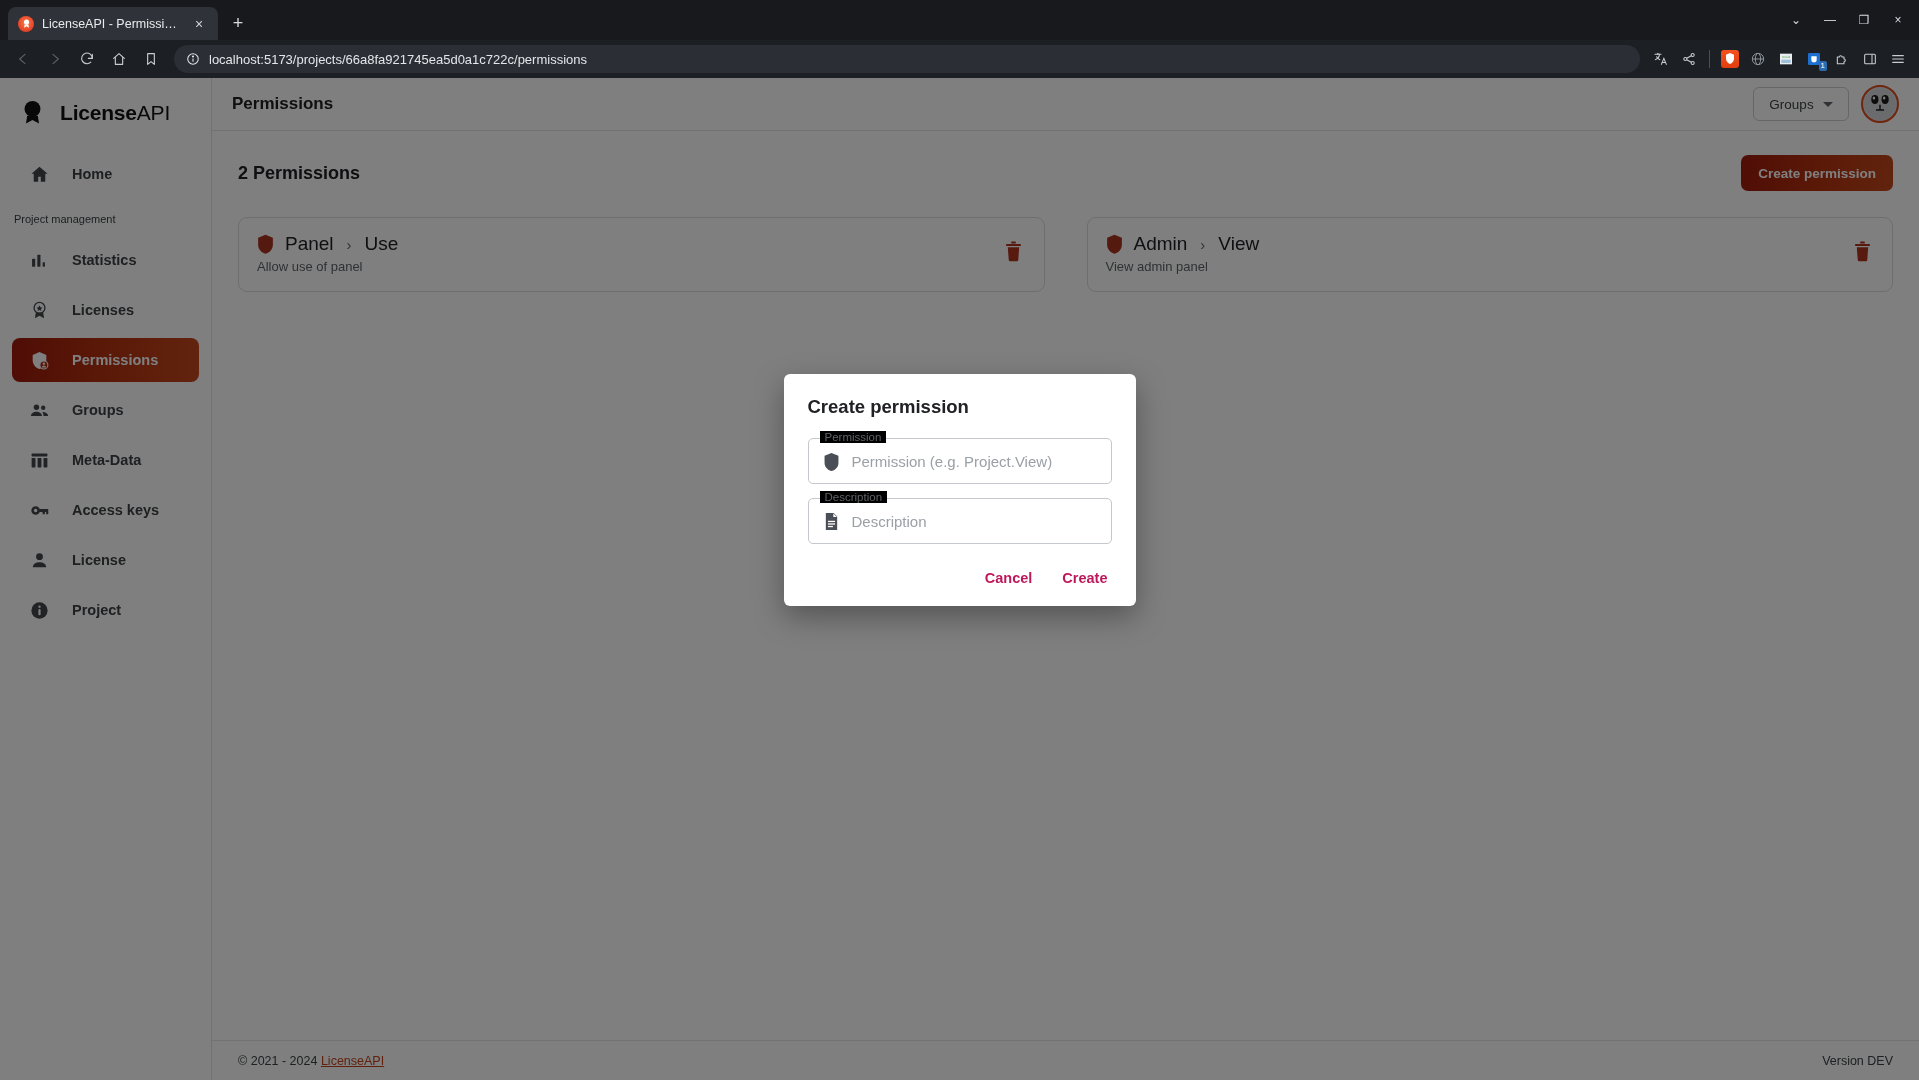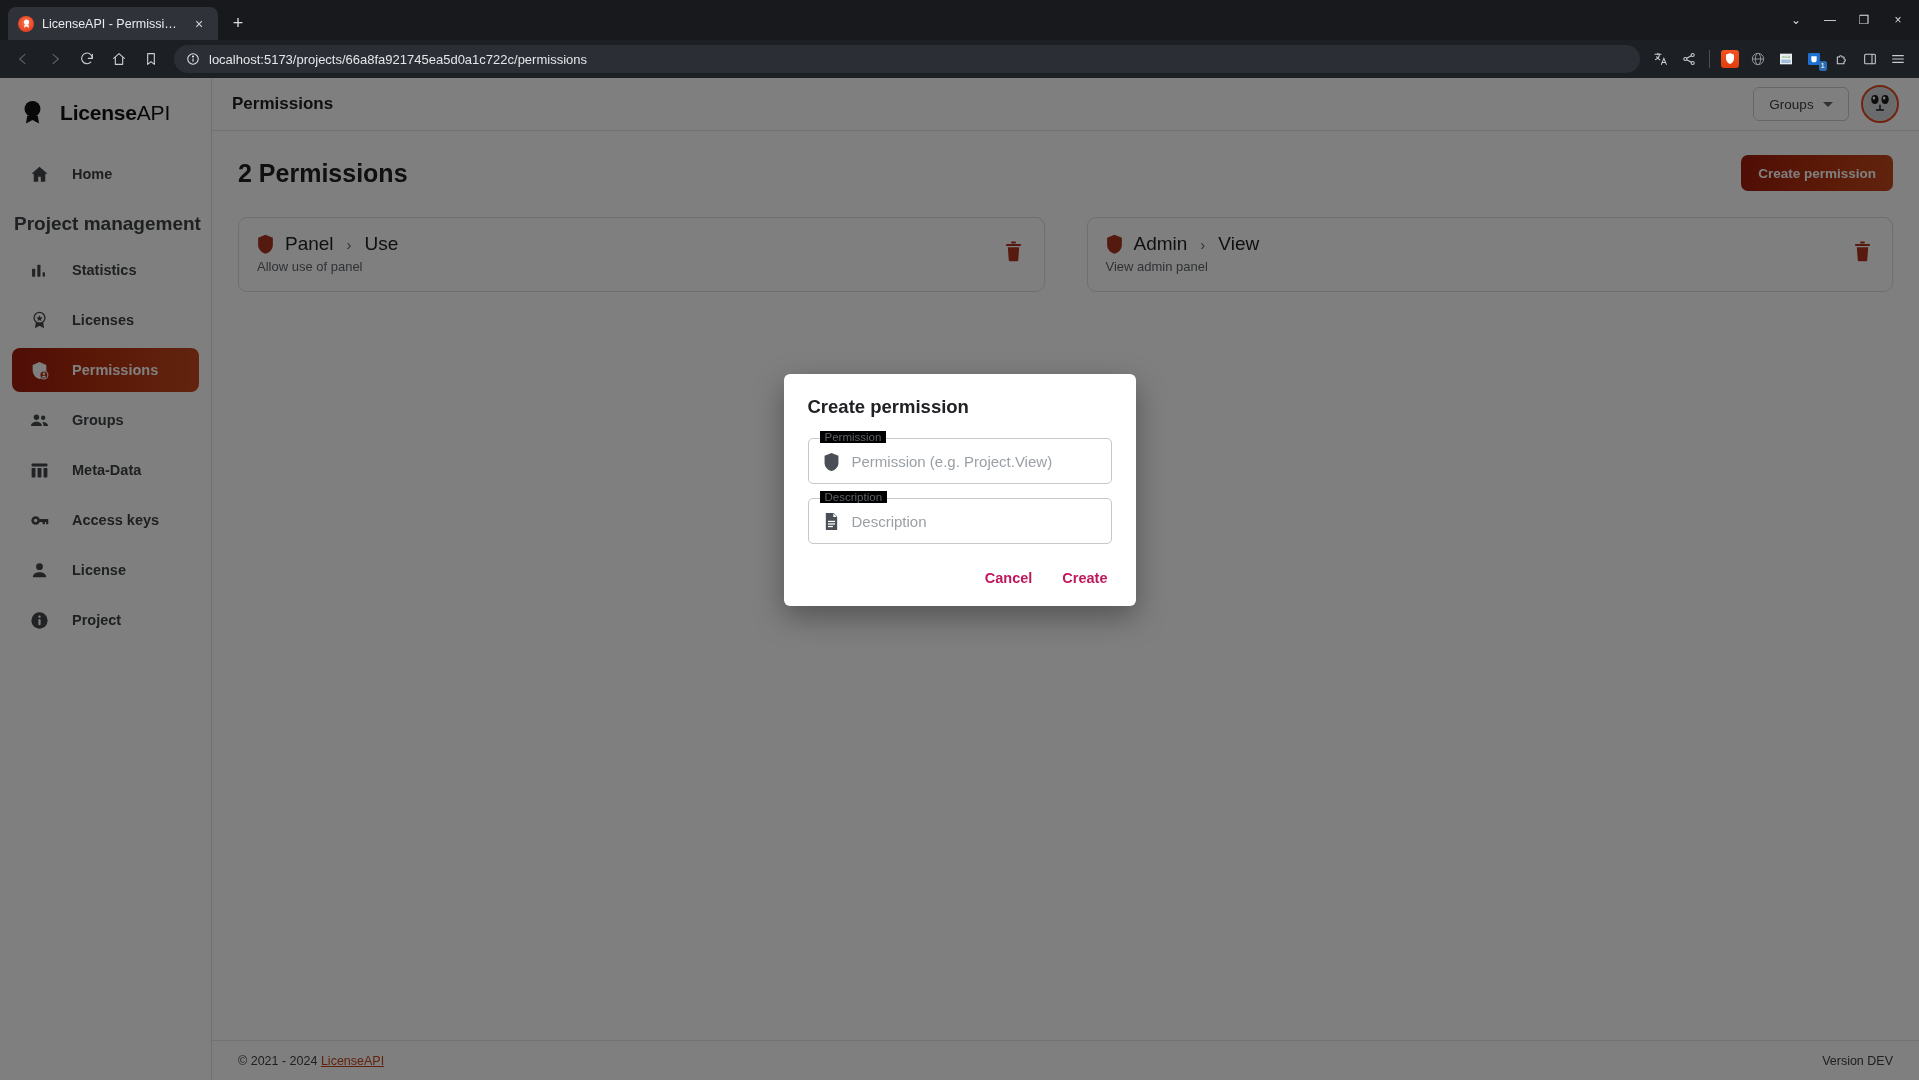--- a/index.html
+++ b/index.html
@@ -88,21 +88,21 @@
   }
   .nav-item .ni-icon { width: 22px; height: 22px; flex: 0 0 22px; display:flex; align-items:center;
     justify-content:center; color: #44474b; }
   .nav-item .ni-icon svg { width: 21px; height: 21px; }
   .nav-item.active {
     background: linear-gradient(90deg, #9e1b0c 0%, #b4300f 45%, #c4481c 100%);
     color: #ffffff;
   }
   .nav-item.active .ni-icon { color: #ffffff; }
   .nav-section {
-    font-size: 19px; font-weight: 700; color: #3c4043; padding: 14px 0 10px 14px;
+    font-size: 11px; font-weight: 400; color: #3c4043; padding: 14px 0 10px 14px;
   }
 
   
   .main { flex: 1; display: flex; flex-direction: column; background: #fff; min-width: 0; }
   .topbar {
     height: 53px; flex: 0 0 53px; border-bottom: 1px solid #e4e4e4;
     display: flex; align-items: center; padding: 0 20px 0 20px; gap: 12px;
   }
   .page-title { font-size: 17px; font-weight: 700; color: #202124; flex: 1; }
   .speed-select {
@@ -113,21 +113,21 @@
   .caret { width: 0; height: 0; border-left: 5px solid transparent; border-right: 5px solid transparent;
     border-top: 5px solid #5f6368; }
   .avatar {
     width: 38px; height: 38px; border-radius: 50%; border: 2.5px solid #e04b1c;
     background: #d8dadd; display:flex; align-items:center; justify-content:center; overflow:hidden;
   }
   .avatar svg { width: 32px; height: 32px; }
 
   .content { flex: 1; padding: 24px 26px 0 26px; overflow: hidden; }
   .content-head { display: flex; align-items: center; margin-bottom: 26px; }
-  .count-title { font-size: 25px; font-weight: 700; color: #202124; flex: 1; }
+  .count-title { font-size: 18px; font-weight: 700; color: #202124; flex: 1; }
   .btn-primary {
     background: linear-gradient(95deg, #9e1b0c 0%, #b5320f 50%, #c2481b 100%);
     color: #fff; border: none; border-radius: 7px; height: 36px; padding: 0 17px;
     font-size: 13.5px; font-weight: 700; font-family: inherit; cursor: pointer;
   }
 
   .cards { display: grid; grid-template-columns: 1fr 1fr; gap: 42px; }
   .perm-card {
     border: 1px solid #dcdcdc; border-radius: 9px; padding: 15px 18px 17px 18px;
     display: flex; align-items: flex-start; background: #fff; min-height: 74px;

